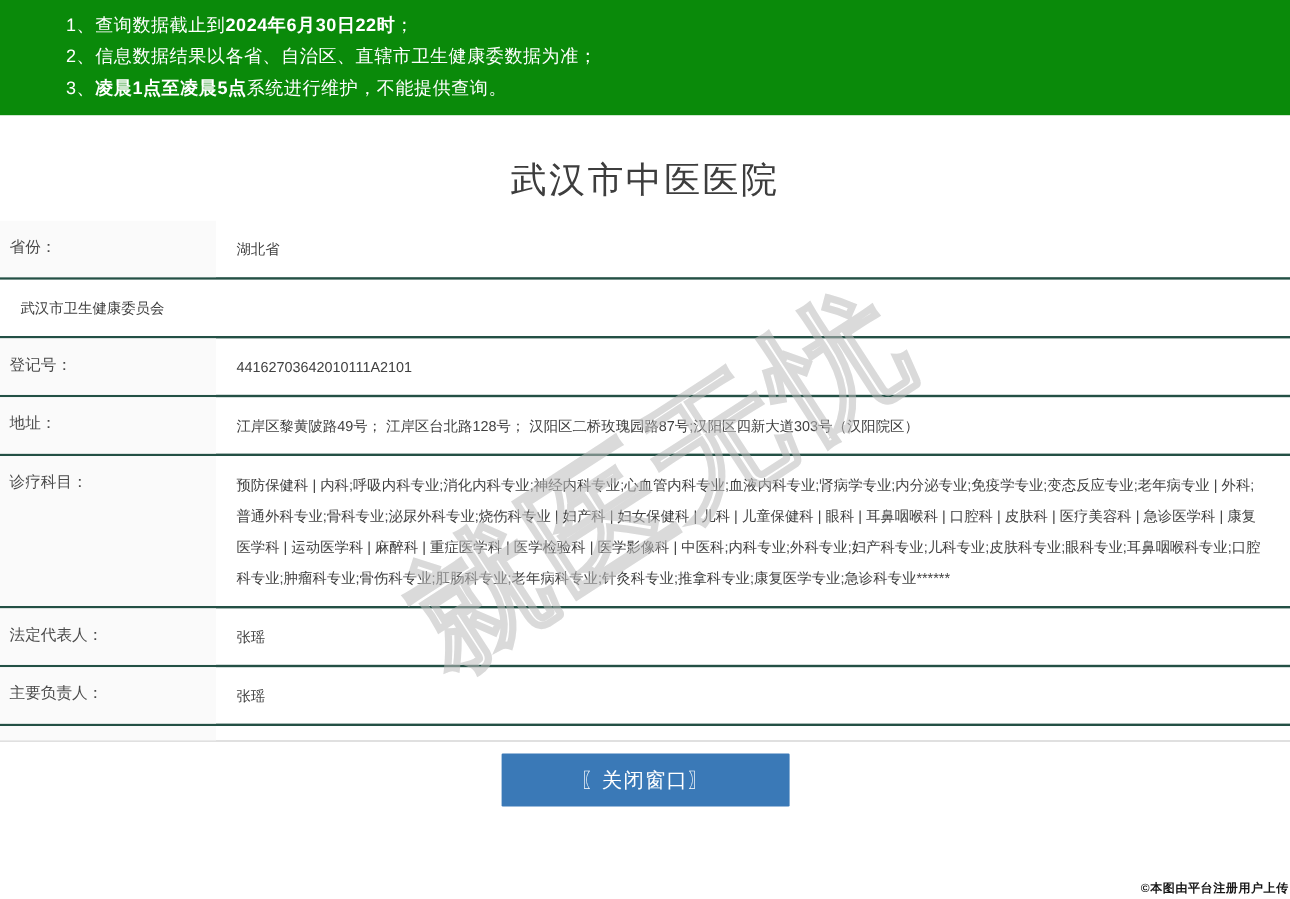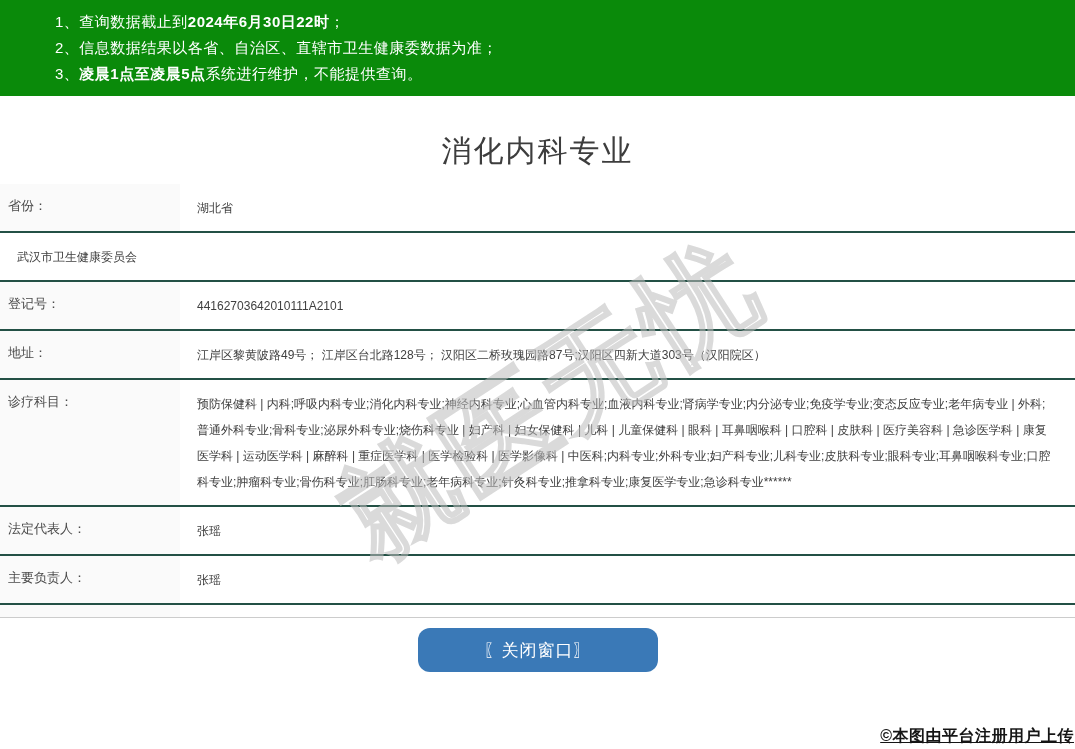--- a/index.html
+++ b/index.html
@@ -38,47 +38,47 @@
   }
   .row-empty{
     height:13px;min-height:13px;border-bottom:1px solid #cccccc;
   }
   .row-empty .cell-label{padding:0;}
   
   .btn-wrap{text-align:center;margin-top:10px;}
   .close-btn{
     width:240px;height:44px;border:none;cursor:pointer;
     background:#3a79b7;color:#ffffff;font-size:17px;
-    border-radius:12px;font-family:inherit;letter-spacing:1px;
+    border-radius:1px;font-family:inherit;letter-spacing:1px;
   }
   
   .watermark{
     position:absolute;left:290px;top:250px;width:520px;height:300px;
     display:flex;align-items:center;justify-content:center;
     transform:rotate(-33deg);
     font-size:112px;font-weight:bold;white-space:nowrap;
     color:transparent;-webkit-text-stroke:2.5px #bcbcbc;
     letter-spacing:6px;opacity:0.55;pointer-events:none;z-index:5;
   }
   
   .credit{
     position:absolute;right:1px;bottom:2px;z-index:6;
-    font-size:16px;font-weight:bold;color:#151515;letter-spacing:0.5px;text-decoration:underline;
+    font-size:10px;font-weight:bold;color:#151515;letter-spacing:0.5px;
   }
 </style>
 </head>
 <body>
 
 <div class="notice">
   <div class="notice-line"><span>1、</span><span>查询数据截止到</span><b>2024年6月30日22时</b><span>；</span></div>
   <div class="notice-line"><span>2、</span><span>信息数据结果以各省、自治区、直辖市卫生健康委数据为准；</span><b></b><span></span></div>
   <div class="notice-line"><span>3、</span><span></span><b>凌晨1点至凌晨5点</b><span>系统进行维护，不能提供查询。</span></div>
 </div>
 
-<h1 class="page-title">消化内科专业</h1>
+<h1 class="page-title">武汉市中医医院</h1>
 
 <div class="detail-table">
   <div class="row">
     <div class="cell-label">省份：</div>
     <div class="cell-value">湖北省</div>
   </div>
   <div class="row">
     <div class="cell-value">武汉市卫生健康委员会</div>
   </div>
   <div class="row">

